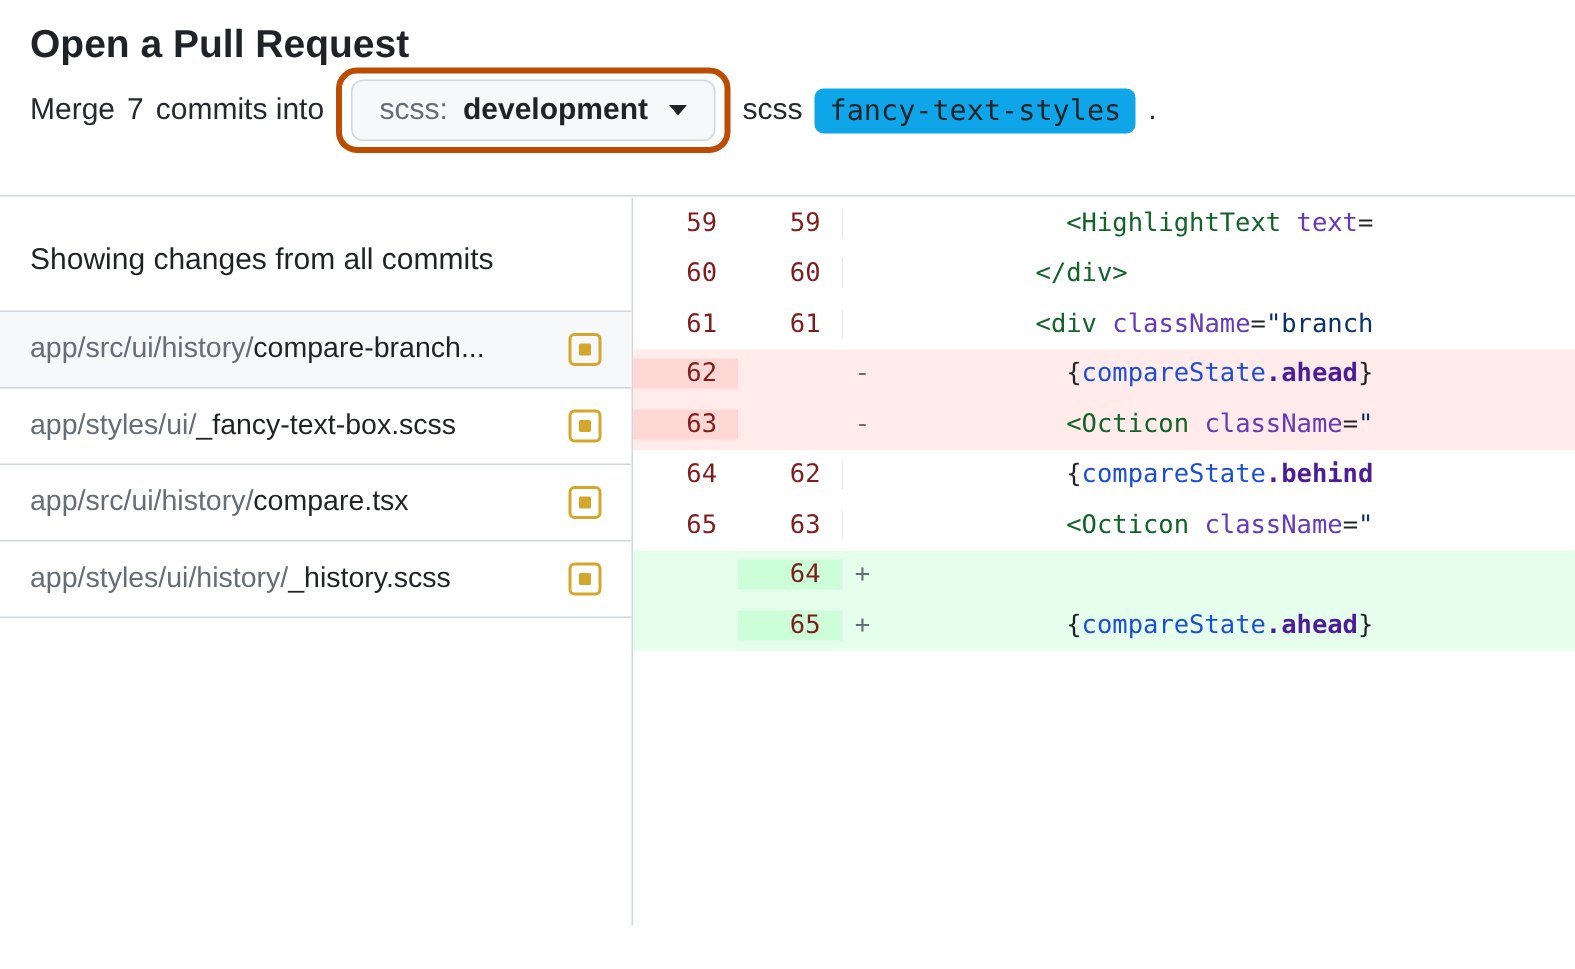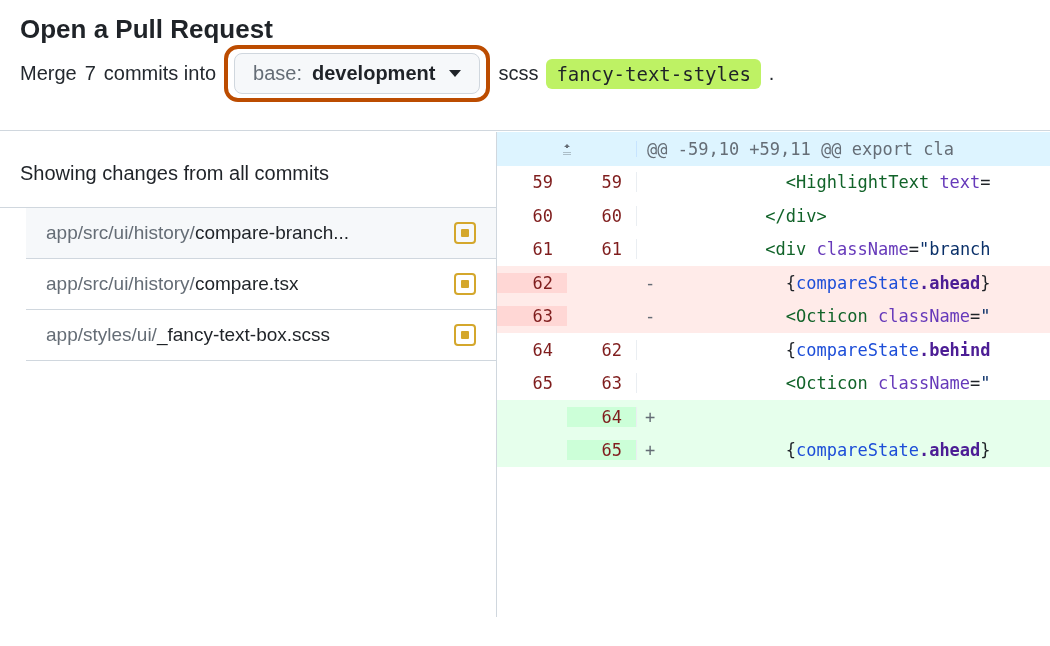--- a/index.html
+++ b/index.html
@@ -56,57 +56,56 @@
   }
   .caret {
     width: 0; height: 0;
     border-left: 6px solid transparent;
     border-right: 6px solid transparent;
     border-top: 7px solid #1f2328;
     margin-left: 4px;
   }
   .branch-chip {
     display: inline-block;
-    background: #bef264;
+    background: #0ea5e9;
     border-radius: 6px;
     padding: 4px 10px;
     font-family: ui-monospace, SFMono-Regular, Menlo, Consolas, monospace;
     font-size: 19px;
     color: #1f2328;
   }
   .divider {
     border-top: 1px solid #d0d7de;
   }
   .content {
     display: flex;
     height: calc(100% - 160px);
     border-top: 1px solid transparent;
   }
   .files-panel {
-    width: 497px;
+    width: 422px;
     flex-shrink: 0;
     border-right: 1px solid #d0d7de;
     display: flex;
     flex-direction: column;
   }
   .files-header {
     padding: 30px 20px 22px 20px;
     font-size: 20px;
     color: #1f2328;
     border-bottom: 1px solid #d0d7de;
   }
   .file-row {
     display: flex;
     align-items: flex-end;
     justify-content: space-between;
     padding: 14px 20px 14px 20px;
     border-bottom: 1px solid #d0d7de;
     font-size: 19px;
     cursor: pointer;
-    margin-left: 26px;
   }
   .file-row.selected {
     background: #f6f8fa;
   }
   .file-path {
     white-space: nowrap;
     overflow: hidden;
     text-overflow: ellipsis;
     max-width: 420px;
   }
@@ -184,21 +183,21 @@
 <body>
 
 <div class="header">
   <div class="title">Open a Pull Request</div>
   <div class="merge-line">
     <span>Merge</span>
     <span>7</span>
     <span>commits into</span>
     <span class="base-highlight">
       <span class="base-selector">
-        <span class="base-label">base:</span>
+        <span class="base-label">scss:</span>
         <span class="base-value">development</span>
         <span class="caret"></span>
       </span>
     </span>
     <span>scss</span>
     <span class="branch-chip">fancy-text-styles</span>
     <span>.</span>
   </div>
 </div>
 
@@ -208,43 +207,40 @@
   <div class="files-panel">
     <div class="files-header">Showing changes from all commits</div>
     <div id="file-list">
         <div class="file-row selected">
           <div class="file-path"><span class="dir">app/src/ui/history/</span><span class="name">compare-branch...</span></div>
           <div class="status-badge">
             <div class="dot"></div>
           </div>
         </div>
         <div class="file-row">
+          <div class="file-path"><span class="dir">app/styles/ui/</span><span class="name">_fancy-text-box.scss</span></div>
+          <div class="status-badge">
+            <div class="dot"></div>
+          </div>
+        </div>
+        <div class="file-row">
           <div class="file-path"><span class="dir">app/src/ui/history/</span><span class="name">compare.tsx</span></div>
           <div class="status-badge">
             <div class="dot"></div>
           </div>
         </div>
         <div class="file-row">
-          <div class="file-path"><span class="dir">app/styles/ui/</span><span class="name">_fancy-text-box.scss</span></div>
+          <div class="file-path"><span class="dir">app/styles/ui/history/</span><span class="name">_history.scss</span></div>
           <div class="status-badge">
             <div class="dot"></div>
           </div>
         </div>
       </div>
   </div>
   <div class="diff-panel">
-    <div class="diff-row hunk-row">
-      <div class="hunk-expand">
-        <svg width="16" height="16" viewBox="0 0 16 16" fill="#656d76">
-            <path d="M8 3l3 3H9v1H7V6H5l3-3z"></path>
-            <path d="M4 11h8v1H4zM4 13h8v1H4z" opacity="0.4"></path>
-          </svg>
-      </div>
-      <div class="code">@@ -59,10 +59,11 @@ export cla</div>
-    </div>
     <div id="diff-lines">
         <div class="diff-row">
           <div class="gutter">59</div>
           <div class="gutter bordered">59</div>
           <div class="sign"> </div>
           <div class="code"><span class="plain">            </span><span class="tag">&lt;HighlightText</span><span class="plain"> </span><span class="attr">text</span><span class="punct">=</span></div>
         </div>
         <div class="diff-row">
           <div class="gutter">60</div>
           <div class="gutter bordered">60</div>

